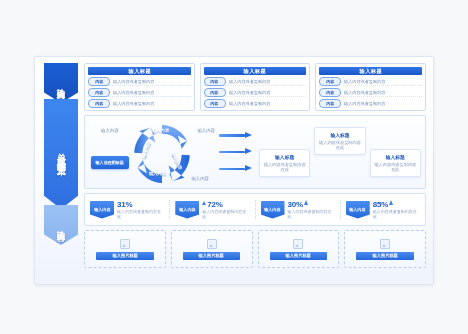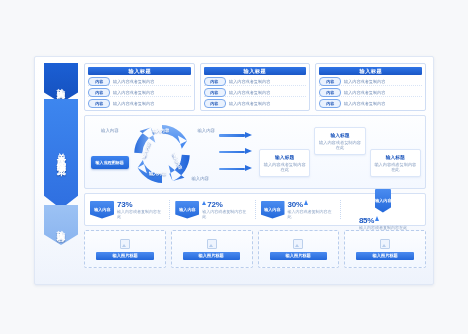--- a/index.html
+++ b/index.html
@@ -88,21 +88,21 @@
         box-shadow:0 1px 2px rgba(90,130,200,.10);}
   .rcard.up{margin-bottom:22px;}
   .rcard.dn{margin-top:22px;}
   .rcard h4{margin:0 0 2px 0;font-size:4.8px;color:#1c56bd;font-weight:bold;}
   .rcard p{margin:0;font-size:4.2px;color:#7e97bd;line-height:5.4px;}
   
   .row3{display:flex;height:33px;border:1px solid #d5e1f5;border-radius:2px;
         background:#fff;box-sizing:border-box;align-items:center;}
   .pcell{flex:1;display:flex;align-items:center;gap:3px;padding:0 5px;box-sizing:border-box;
         border-right:1px dotted #c9d9f1;min-width:0;}
-  .pcell:last-child{border-right:none;flex-direction:column;}
+  .pcell:last-child{border-right:none;}
   .flag{flex:0 0 24px;height:18px;position:relative;
         background:linear-gradient(180deg,#4a8cf0 0%,#2368da 100%);
         clip-path:polygon(0 0,100% 0,100% 78%,50% 100%,0 78%);
         display:flex;align-items:center;justify-content:center;text-align:center;
         border-radius:1px;}
   .flag span{font-size:4.2px;color:#fff;font-weight:bold;line-height:5px;transform:scale(.96);}
   .ptxt{min-width:0;flex:1;}
   .ptop{display:flex;align-items:center;gap:1px;}
   .pnum{font-size:8px;font-weight:bold;color:#1f5bc4;letter-spacing:-.2px;}
   .pup{width:0;height:0;border-left:2.5px solid transparent;border-right:2.5px solid transparent;
@@ -303,21 +303,21 @@
     </div>
 
     <div class="row3">
 
       <div class="pcell">
         <div class="flag">
             <span>输入内容</span>
           </div>
         <div class="ptxt">
           <div class="ptop">
-            <div class="pnum">73%</div>
+            <div class="pnum">31%</div>
           </div>
           <div class="psub">输入内容或者复制内容在此</div>
         </div>
       </div>
 
       <div class="pcell">
         <div class="flag">
             <span>输入内容</span>
           </div>
         <div class="ptxt">

